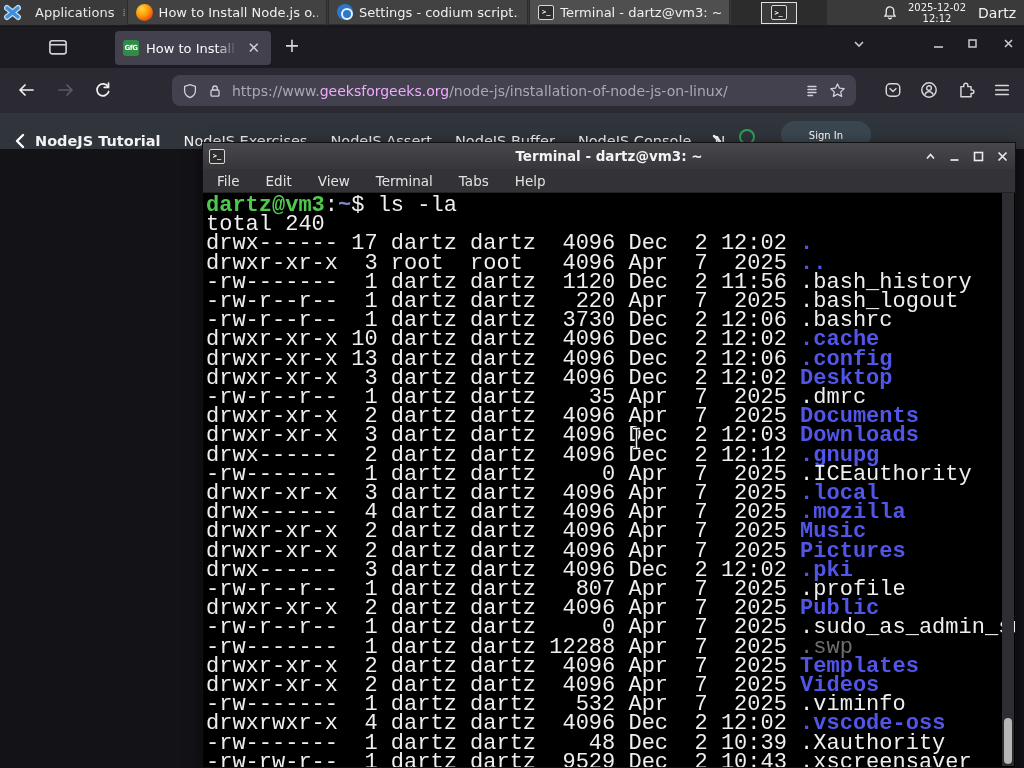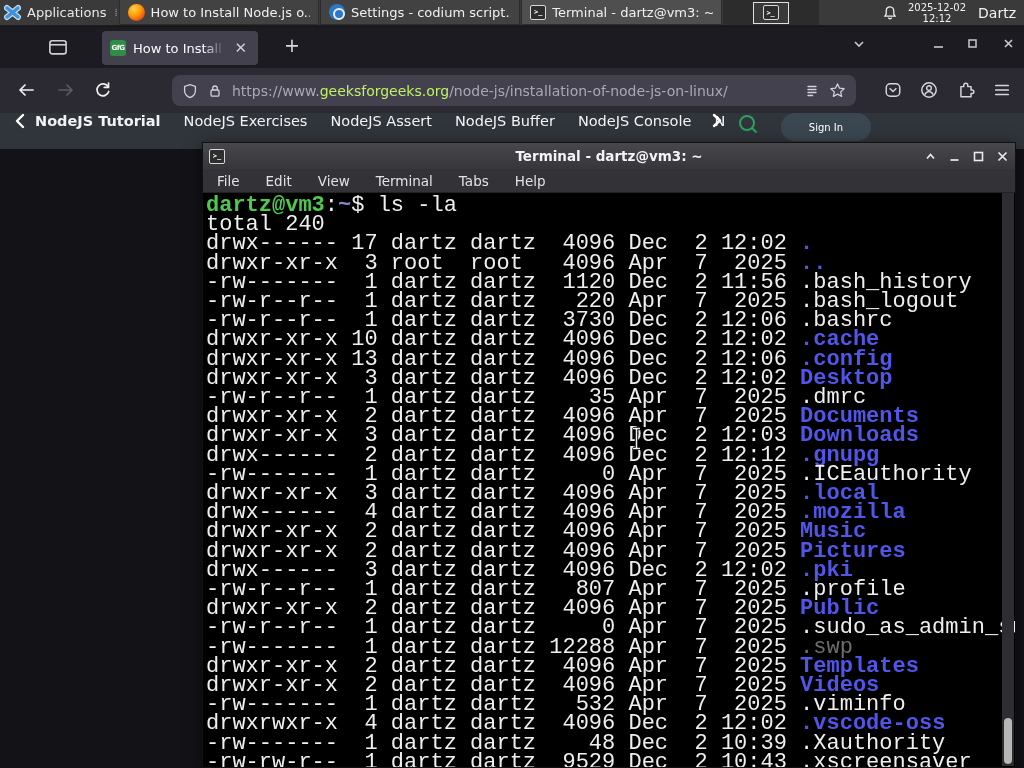--- a/index.html
+++ b/index.html
@@ -4,21 +4,21 @@
 <style>
   * { margin:0; padding:0; box-sizing:border-box; }
   html,body { width:1024px; height:768px; background:#000; }
   body { font-family:"DejaVu Sans","Liberation Sans",sans-serif; overflow:hidden; }
   #screen { position:relative; width:1024px; height:768px; background:#141419; overflow:hidden; }
 
   
   #panel { position:absolute; left:0; top:0; width:1024px; height:26px;
            background:#3a3a3a; border-bottom:1px solid #1f1f1f;
            display:flex; align-items:stretch; color:#e8e8e8; font-size:13px; }
-  .apps-btn { display:flex; align-items:center; gap:6px; padding:0 6px 0 4px; }
+  .apps-btn { display:flex; align-items:center; gap:14px; padding:0 6px 0 4px; }
   .apps-sep { color:#9a9a9a; font-size:10px; padding:0 2px; display:flex; align-items:center; letter-spacing:-1px;}
   #panel-tasks { display:flex; align-items:stretch; width:604px; }
   .task { flex:1 1 0; display:flex; align-items:center; gap:6px; padding:0 8px;
           background:#424242; border:1px solid #2c2c2c; border-top:none; margin-right:1px;
           min-width:0; }
   .task.active { background:#4f4f4f; }
   .task span { white-space:nowrap; overflow:hidden; text-overflow:clip; font-size:13px; color:#f0f0f0; }
   .ff-ball { width:17px; height:17px; border-radius:50%; flex:0 0 auto;
              background:radial-gradient(circle at 35% 30%, #ffd54a 0%, #ff9500 45%, #e2331f 85%); }
   .cod-ball { width:16px; height:16px; border-radius:50%; background:#2c77c9; position:relative; flex:0 0 auto;}
@@ -30,21 +30,21 @@
   #iconbox-zone { width:96px; background:#2c2c2c; display:flex; align-items:center; justify-content:center; }
   #iconbox { width:36px; height:22px; border:1px solid #e0e0e0; background:#3a3a3a;
              display:flex; align-items:center; justify-content:center; }
   #tray { margin-left:auto; display:flex; align-items:center; gap:10px; padding:0 8px; }
   #clock { text-align:center; font-size:10px; line-height:11px; color:#f2f2f2; }
   #user-label { font-size:14px; color:#f2f2f2; padding-left:2px; }
 
   
   #tabbar { position:absolute; left:0; top:27px; width:1024px; height:41px; background:#1c1b22; }
   #ffview { position:absolute; left:48px; top:10px; color:#cfcfd8; }
-  #tab { position:absolute; left:102px; top:4px; width:156px; height:34px; background:#42414d;
+  #tab { position:absolute; left:115px; top:4px; width:156px; height:34px; background:#42414d;
          border-radius:4px; display:flex; align-items:center; padding:0 8px; gap:7px; }
   #tab-title { color:#fbfbfe; font-size:13px; white-space:nowrap; overflow:hidden; flex:1;
          -webkit-mask-image:linear-gradient(to right,#000 78%,transparent); 
          mask-image:linear-gradient(to right,#000 78%,transparent); }
   .gfg-fav { width:16px; height:16px; background:#2f8d46; border-radius:3px; color:#fff;
          font:bold 7px "DejaVu Sans",sans-serif; display:flex; align-items:center; justify-content:center;
          letter-spacing:-0.5px; flex:0 0 auto;}
   .tab-close { color:#cfcfd8; font-size:15px; line-height:1; padding:1px 3px; border-radius:3px; }
   #newtab-btn { position:absolute; left:284px; top:10px; color:#d7d7db; font-size:19px; line-height:20px; }
   .winctl { position:absolute; top:10px; color:#c9c9d2; font-size:14px; }
@@ -55,31 +55,31 @@
 
   #navbar { position:absolute; left:0; top:68px; width:1024px; height:45px; background:#2b2a33;
             display:flex; align-items:center; }
   .nav-ico { position:absolute; top:13px; color:#f0f0f4; }
   #back-btn { left:16px; }
   #fwd-btn { left:56px; color:#5b5b66; }
   #reload-btn { left:94px; }
   #urlbar { position:absolute; left:172px; top:7px; width:684px; height:31px; background:#42414d;
             border-radius:8px; display:flex; align-items:center; padding:0 10px; gap:9px; }
   #url-text { font-size:14px; color:#a9a9b3; white-space:nowrap; overflow:hidden; flex:1; }
-  #url-text .dom { color:#bef264; }
+  #url-text .dom { color:#f0abfc; }
   .pill-ico { color:#d2d2da; flex:0 0 auto; }
   .tb-right { position:absolute; top:13px; color:#d7d7db; }
   #pocket-btn { left:884px; }
   #account-btn { left:920px; }
   #ext-btn { left:957px; }
   #menu-btn { left:993px; }
 
   
   #sitenav { position:absolute; left:0; top:113px; width:1024px; height:36px; background:#30353b;
-             display:flex; align-items:flex-start; color:#f2f3f4; }
+             display:flex; align-items:flex-end; color:#f2f3f4; }
   #sitenav-back { padding:0 8px 0 14px; display:flex; align-items:center; }
   #site-nav-items { display:flex; align-items:center; gap:23px; white-space:nowrap; overflow:hidden; width:690px;}
   .nav-item { font-size:14.5px; }
   .nav-item:first-child { font-weight:bold; }
   #site-chev-r { margin-left:-14px; display:flex; align-items:center; }
   #site-search { margin-left:14px; display:flex; align-items:center; }
   #signin-btn { margin-left:22px; width:90px; height:28px; background:#3a4750; border-radius:15px;
              color:#fff; font-size:10px; display:flex; align-items:center; justify-content:center; }
 
   #page-bg { position:absolute; left:0; top:149px; width:1024px; height:619px; background:#121217; }

